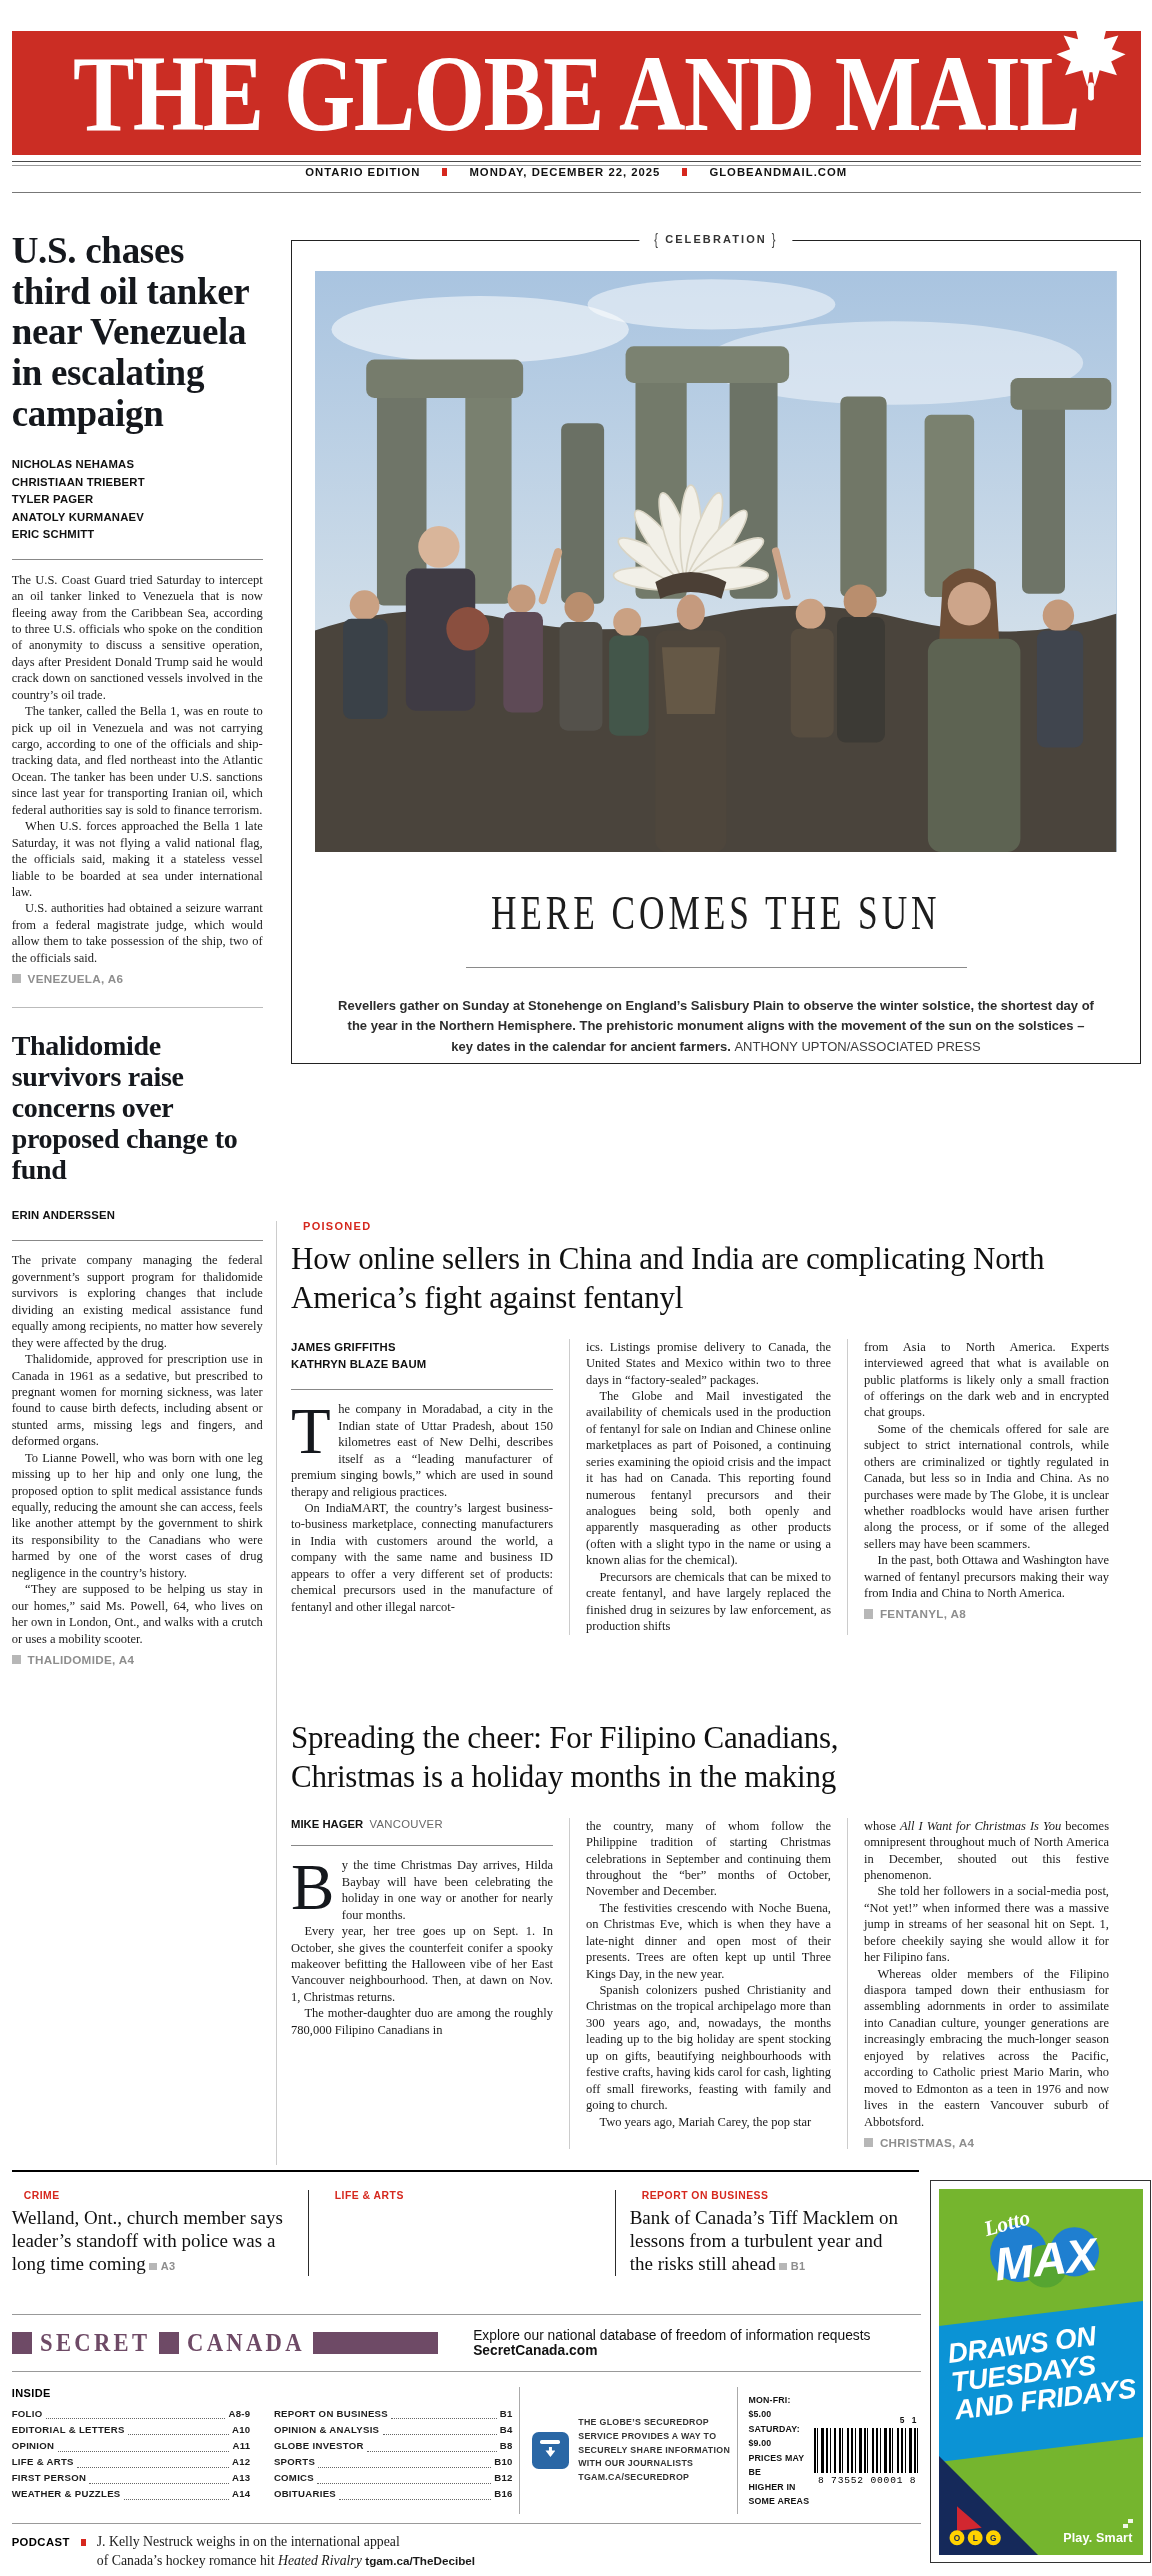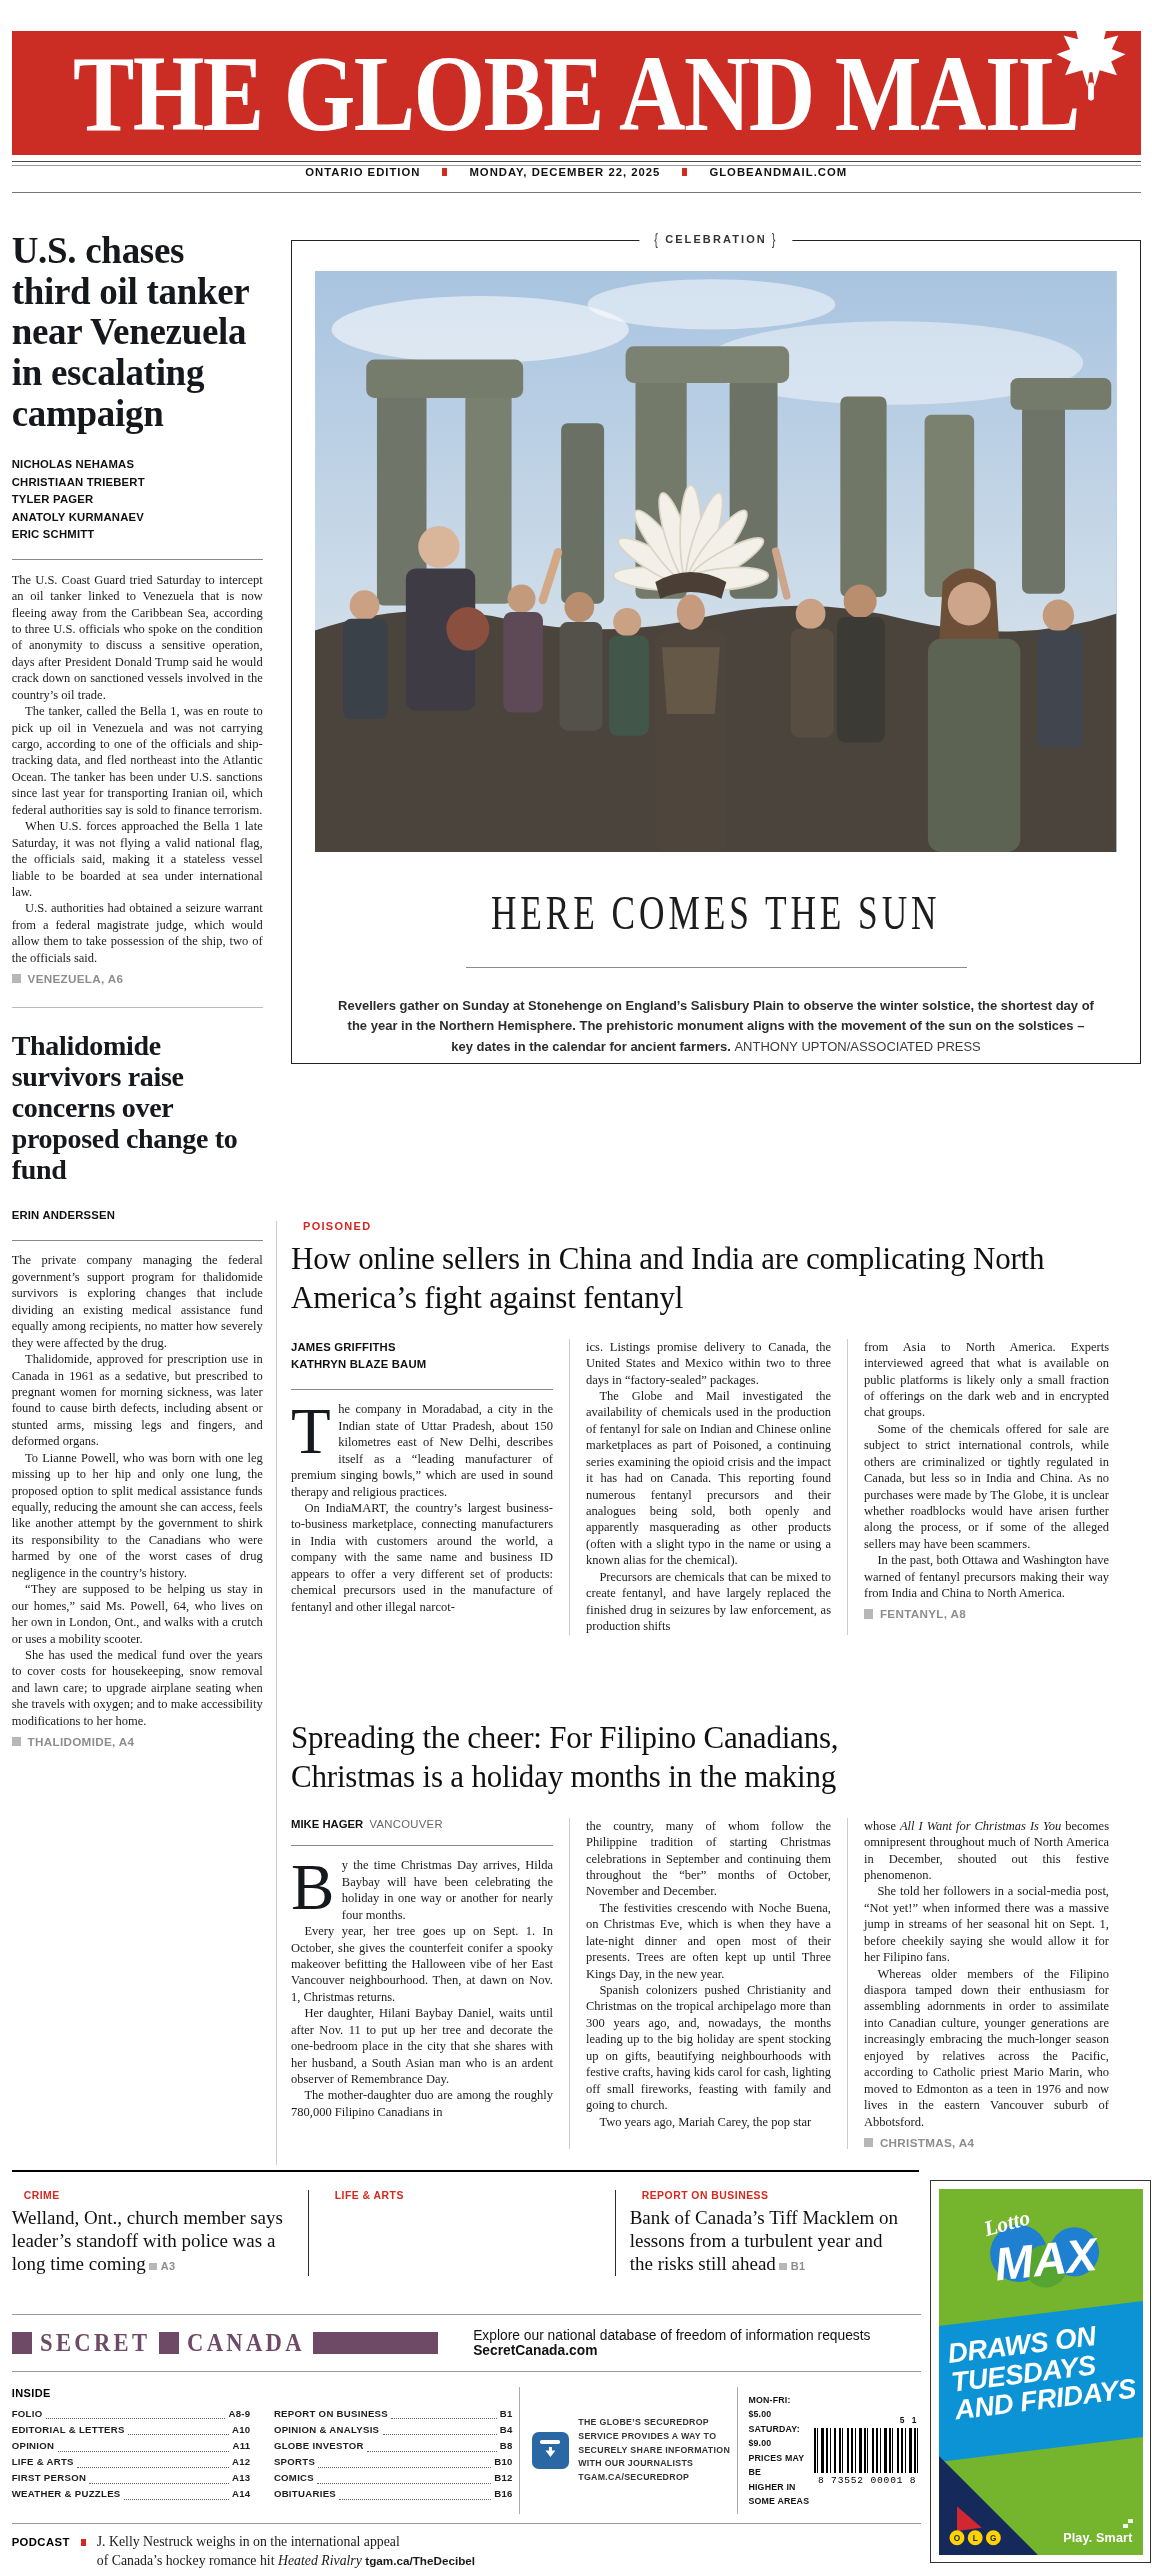--- a/index.html
+++ b/index.html
@@ -175,21 +175,20 @@
     <h1 class="rail-head second">Thalidomide survivors raise concerns over proposed change to fund</h1>
     <div class="byline-list sans">
         <div>ERIN ANDERSSEN</div>
       </div>
     <div class="col-rule"></div>
     <div>
         <p class="para"><span>The private company managing the federal government’s support program for thalidomide survivors is exploring changes that include dividing an existing medical assistance fund equally among recipients, no matter how severely they were affected by the drug.</span></p>
         <p class="para"><span>Thalidomide, approved for prescription use in Canada in 1961 as a sedative, but prescribed to pregnant women for morning sickness, was later found to cause birth defects, including absent or stunted arms, missing legs and fingers, and deformed organs.</span></p>
         <p class="para"><span>To Lianne Powell, who was born with one leg missing up to her hip and only one lung, the proposed option to split medical assistance funds equally, reducing the amount she can access, feels like another attempt by the government to shirk its responsibility to the Canadians who were harmed by one of the worst cases of drug negligence in the country’s history.</span></p>
         <p class="para"><span>“They are supposed to be helping us stay in our homes,” said Ms. Powell, 64, who lives on her own in London, Ont., and walks with a crutch or uses a mobility scooter.</span></p>
-        <p class="para"><span>She has used the medical fund over the years to cover costs for housekeeping, snow removal and lawn care; to upgrade airplane seating when she travels with oxygen; and to make accessibility modifications to her home.</span></p>
       </div>
     <div class="ref sans">
         <span>THALIDOMIDE, A4</span>
       </div>
   </div>
 
   <div class="celebration">
     <div class="cel-label sans"><span class="bracket">{</span><span>CELEBRATION</span><span class="bracket">}</span></div>
     <div class="photo">
       <svg viewBox="0 0 970 695" preserveAspectRatio="none">
@@ -314,21 +313,20 @@
     <div class="cols">
       <div class="col">
         <div class="byline-inline sans">
           <span class="who">MIKE HAGER</span>&nbsp;
           <span class="where">VANCOUVER</span>
         </div>
         <div class="col-rule"></div>
         <div>
             <p class="para"><span class="dropcap">B</span><span>y the time Christmas Day arrives, Hilda Baybay will have been celebrating the holiday in one way or another for nearly four months.</span></p>
             <p class="para"><span>Every year, her tree goes up on Sept. 1. In October, she gives the counterfeit conifer a spooky makeover befitting the Halloween vibe of her East Vancouver neighbourhood. Then, at dawn on Nov. 1, Christmas returns.</span></p>
-            <p class="para"><span>Her daughter, Hilani Baybay Daniel, waits until after Nov. 11 to put up her tree and decorate the one-bedroom place in the city that she shares with her husband, a South Asian man who is an ardent observer of Remembrance Day.</span></p>
             <p class="para"><span>The mother-daughter duo are among the roughly 780,000 Filipino Canadians in</span></p>
           </div>
       </div>
       <div class="col">
         <div>
             <p class="para"><span>the country, many of whom follow the Philippine tradition of starting Christmas celebrations in September and continuing them throughout the “ber” months of October, November and December.</span></p>
             <p class="para"><span>The festivities crescendo with Noche Buena, on Christmas Eve, which is when they have a late-night dinner and open most of their presents. Trees are often kept up until Three Kings Day, in the new year.</span></p>
             <p class="para"><span>Spanish colonizers pushed Christianity and Christmas on the tropical archipelago more than 300 years ago, and, nowadays, the months leading up to the big holiday are spent stocking up on gifts, beautifying neighbourhoods with festive crafts, having kids carol for cash, lighting off small fireworks, feasting with family and going to church.</span></p>
             <p class="para"><span>Two years ago, Mariah Carey, the pop star</span></p>
           </div>

